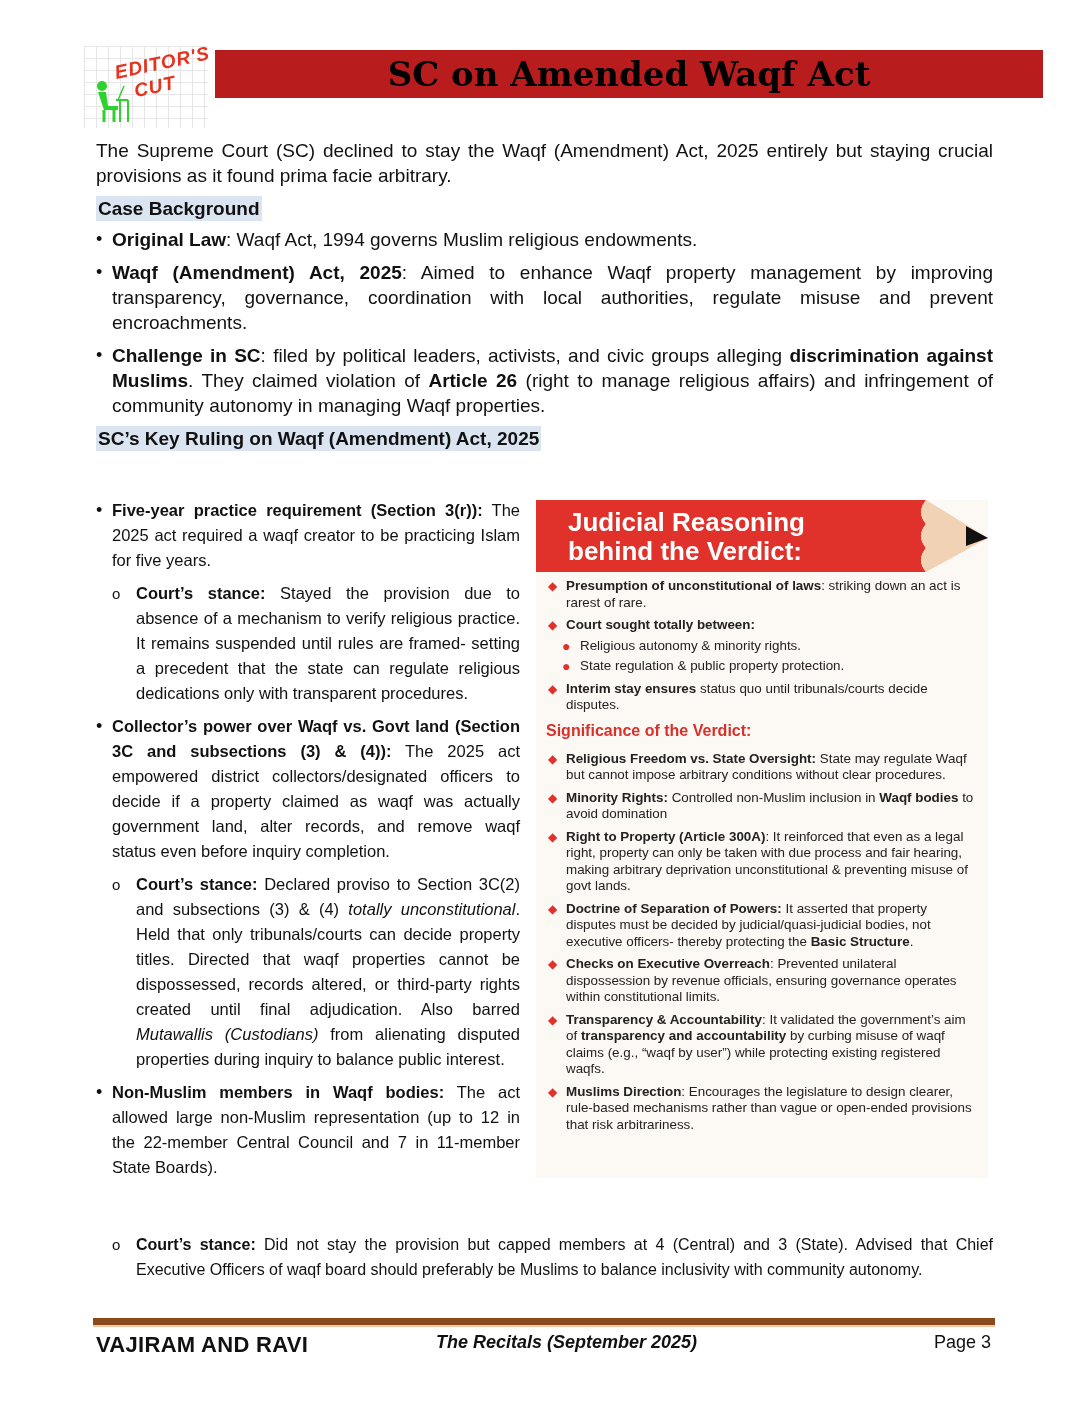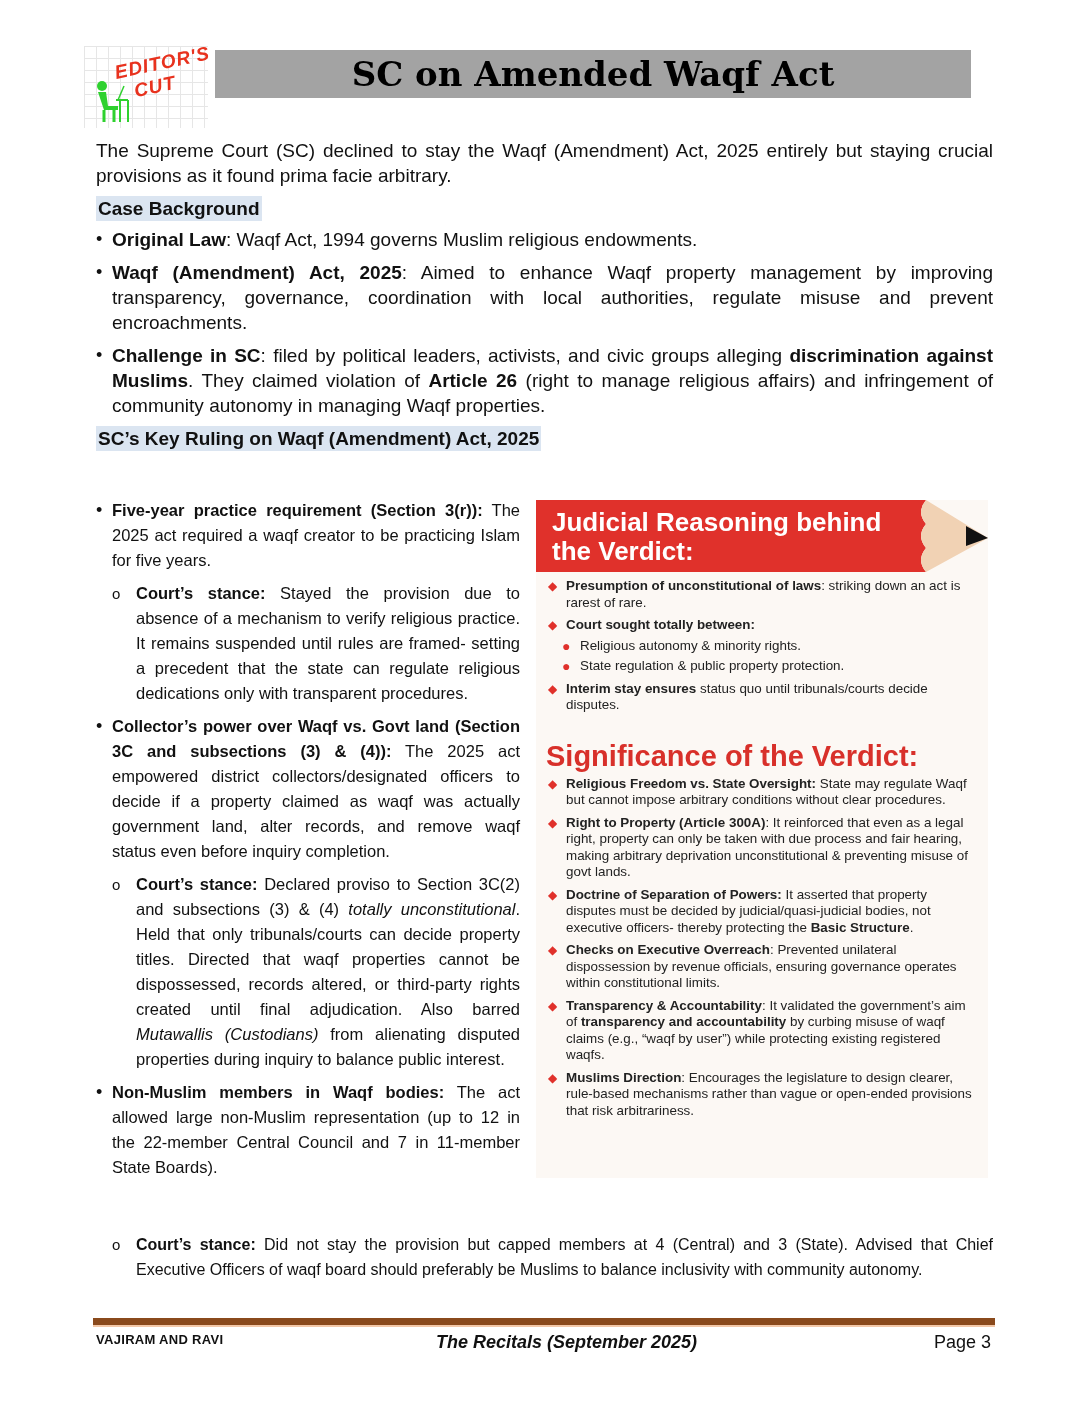--- a/index.html
+++ b/index.html
@@ -4,45 +4,45 @@
 <style>
   html,body{margin:0;padding:0;background:#fff;}
   body{width:1088px;height:1408px;position:relative;overflow:hidden;font-family:"Liberation Sans",sans-serif;color:#111;}
   .logo{position:absolute;left:84px;top:46px;width:124px;height:82px;
     background-image:linear-gradient(#e6e6e6 1px,transparent 1px),linear-gradient(90deg,#e6e6e6 1px,transparent 1px);
     background-size:12px 12px;}
   .logo .t1,.logo .t2{position:absolute;color:#e8321e;font-weight:bold;font-style:italic;font-size:19px;letter-spacing:1px;transform:rotate(-12deg);}
   .logo .t1{left:30px;top:6px;}
   .logo .t2{left:50px;top:30px;}
   .logo .fig{position:absolute;left:6px;top:34px;width:40px;height:44px;}
-  .title-bar{position:absolute;left:215px;top:50px;width:756px;height:48px;background:#a3a3a3;text-align:center;}
+  .title-bar{position:absolute;left:215px;top:50px;width:828px;height:48px;background:#b91c1c;text-align:center;}
   .title-bar h1{margin:0;font-family:"DejaVu Serif",serif;font-size:34px;line-height:48px;font-weight:bold;color:#000;}
   .body{position:absolute;left:96px;top:138px;width:897px;font-size:19px;line-height:25px;}
   p{margin:0;text-align:justify;}
   .hl{display:inline-block;background:#dbe5f1;font-weight:bold;padding:0 2px;margin-top:8px;}
   ul.b{list-style:none;padding:0;margin:6px 0 0 0;}
   ul.b>li{position:relative;padding-left:16px;margin-bottom:8px;text-align:justify;}
   ul.b>li:before{content:"\2022";position:absolute;left:0;top:0;font-size:18px;}
   ul.o{list-style:none;padding:0;margin:8px 0 0 0;}
   ul.o>li{position:relative;padding-left:40px;text-align:justify;}
   ul.o>li:before{content:"o";position:absolute;left:16px;top:0;font-size:15px;}
   .two{position:absolute;left:96px;top:492px;width:424px;font-size:16.5px;line-height:25px;}
   .info{position:absolute;left:536px;top:500px;width:452px;height:678px;background:#fcf8f4;font-size:13.4px;line-height:16.5px;color:#222;}
   .info .banner{position:relative;height:72px;background:#e0312b;width:350px;}
-  .info .banner h2{margin:0;color:#fff;font-size:26px;line-height:29px;padding:8px 0 0 16px;font-weight:bold;}
+  .info .banner h2{margin:0;color:#fff;font-size:26px;line-height:29px;padding:8px 0 0 32px;font-weight:bold;}
   .info .pencil{position:absolute;left:350px;top:0;width:102px;height:72px;}
   .info ul{list-style:none;margin:0;padding:0 10px 0 10px;}
   .info li{position:relative;padding-left:20px;margin-top:6px;}
   .info li:before{content:"\25C6";position:absolute;left:2px;top:0;color:#e0312b;font-size:12px;}
   .info li.sub{padding-left:34px;margin-top:4px;}
   .info li.sub:before{content:"\25CF";left:16px;font-size:14px;}
-  .info h3{margin:28px 0 2px 10px;color:#d8302a;font-size:29px;font-weight:bold;line-height:28px;}
+  .info h3{margin:3px 0 2px 10px;color:#d8302a;font-size:16px;font-weight:bold;line-height:28px;}
   .footer-rule{position:absolute;left:93px;top:1318px;width:902px;height:7px;background:#8a4a1c;border-bottom:2px solid #f3c8a8;}
   .footer{position:absolute;left:96px;top:1332px;width:897px;height:24px;font-size:18px;}
-  .footer .l{position:absolute;left:0;font-weight:bold;font-size:13px;letter-spacing:.3px;}
+  .footer .l{position:absolute;left:0;font-weight:bold;font-size:22px;letter-spacing:.3px;}
   .footer .m{position:absolute;left:340px;font-style:italic;font-weight:bold;}
   .footer .r{position:absolute;right:2px;}
 </style>
 </head>
 <body>
 
 <div class="logo">
   <svg class="fig" viewBox="0 0 40 44">
     <circle cx="12" cy="6" r="5" fill="#2fd12f"></circle>
     <path d="M8 12 L16 12 L18 26 L28 26 L28 30 L14 30 Z" fill="#2fd12f"></path>
@@ -103,20 +103,21 @@
   <ul>
     <li><b>Presumption of unconstitutional of laws</b><span>: striking down an act is rarest of rare.</span></li>
     <li><b>Court sought totally between:</b></li>
     <li class="sub">Religious autonomy &amp; minority rights.</li>
     <li class="sub">State regulation &amp; public property protection.</li>
     <li><b>Interim stay ensures</b><span> status quo until tribunals/courts decide disputes.</span></li>
   </ul>
   <h3>Significance of the Verdict:</h3>
   <ul>
     <li><b>Religious Freedom vs. State Oversight:</b><span> State may regulate Waqf but cannot impose arbitrary conditions without clear procedures.</span></li>
+    <li><b>Minority Rights:</b><span> Controlled non-Muslim inclusion in </span><b>Waqf bodies</b><span> to avoid domination</span></li>
     <li><b>Right to Property (Article 300A)</b><span>: It reinforced that even as a legal right, property can only be taken with due process and fair hearing, making arbitrary deprivation unconstitutional &amp; preventing misuse of govt lands.</span></li>
     <li><b>Doctrine of Separation of Powers:</b><span> It asserted that property disputes must be decided by judicial/quasi-judicial bodies, not executive officers- thereby protecting the </span><b>Basic Structure</b><span>.</span></li>
     <li><b>Checks on Executive Overreach</b><span>: Prevented unilateral dispossession by revenue officials, ensuring governance operates within constitutional limits.</span></li>
     <li><b>Transparency &amp; Accountability</b><span>: It validated the government’s aim of </span><b>transparency and accountability</b><span> by curbing misuse of waqf claims (e.g., “waqf by user”) while protecting existing registered waqfs.</span></li>
     <li><b>Muslims Direction</b><span>: Encourages the legislature to design clearer, rule-based mechanisms rather than vague or open-ended provisions that risk arbitrariness.</span></li>
   </ul>
 </div>
 
 <div class="footer-rule"></div>
 <div class="footer">

